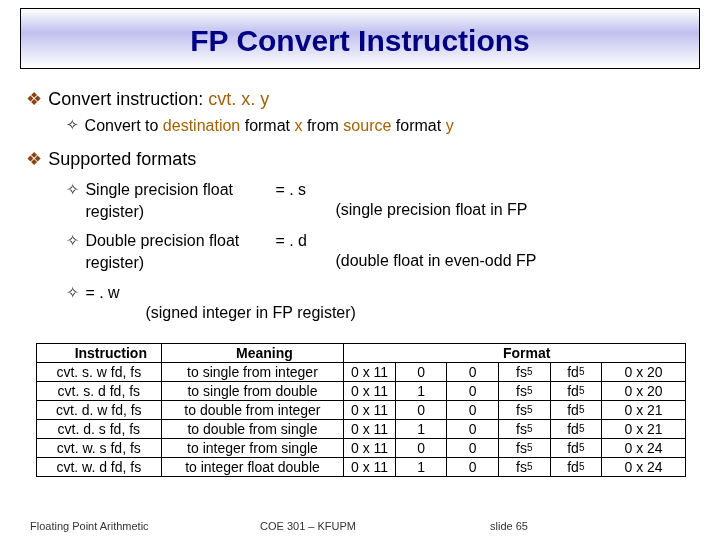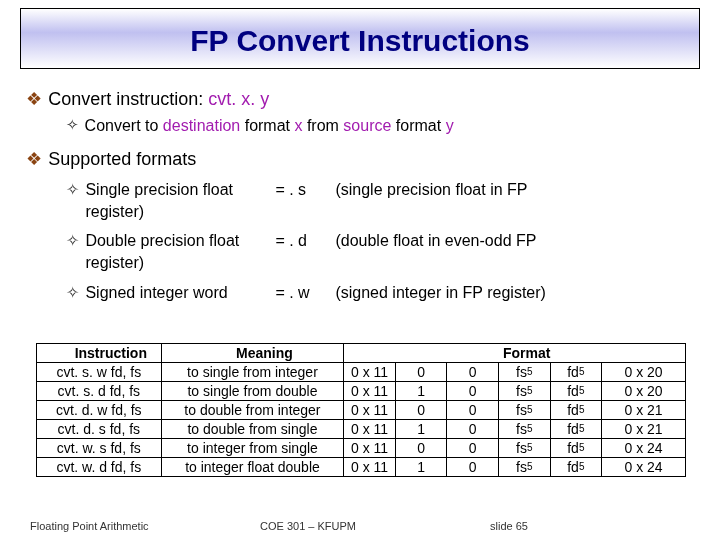--- a/index.html
+++ b/index.html
@@ -21,22 +21,22 @@
   .body { padding: 4px 26px 0 26px; font-size: 18px; line-height: 1.35; }
   .bullet1 { display: flex; align-items: flex-start; margin-top: 6px; }
   .bullet1 .mk { color: #8b4513; font-size: 18px; margin-right: 6px; }
   .bullet1 .txt { color: #000; }
   .sub1 { display: flex; align-items: flex-start; margin-left: 40px; margin-top: 4px; font-size: 16px; }
   .sub1 .mk { color: #333; font-size: 15px; margin-right: 6px; }
   .row3 { display: flex; align-items: flex-start; margin-left: 40px; margin-top: 8px; font-size: 16px; }
   .row3 .mk { color:#333; margin-right:6px; flex:0 0 auto; }
   .row3 .c1 { flex: 0 0 190px; }
   .row3 .c2 { flex: 0 0 60px; }
-  .row3 .c3 { flex: 1; }
-  .red { color: #a21caf; }
+  .row3 .c3 { flex: 1; margin-top: 20px; }
+  .red { color: #a16207; }
   .tbl-wrap { position: absolute; left: 36px; top: 335px; width: 650px; }
   table { border-collapse: collapse; width: 100%; table-layout: fixed; }
   th, td { border: 1px solid #000; font-size: 14px; padding: 1px 4px; text-align: center; vertical-align: middle; }
   th { font-weight: bold; background: #fff; padding-left: 28px; }
   .th-fmt { text-align: center; }
   td.center, th.center { text-align: center; }
   col.op  { width: 116px; }
   col.me  { width: 170px; }
   col.f   { width: 48px; }
   col.s   { width: 78px; }
@@ -95,21 +95,20 @@
       <div class="c1">
         <span>Double precision float</span><br>
         <span>register)</span>
       </div>
       <div class="c2">= . d</div>
       <div class="c3">(double float in even-odd FP</div>
     </div>
 
     <div class="row3">
       <span class="mk">✧</span>
-      <div class="c1">Signed integer word</div>
       <div class="c2">= . w</div>
       <div class="c3">(signed integer in FP register)</div>
     </div>
 
   </div>
 
   <div class="tbl-wrap">
     <table>
       <colgroup>
         <col class="op">

